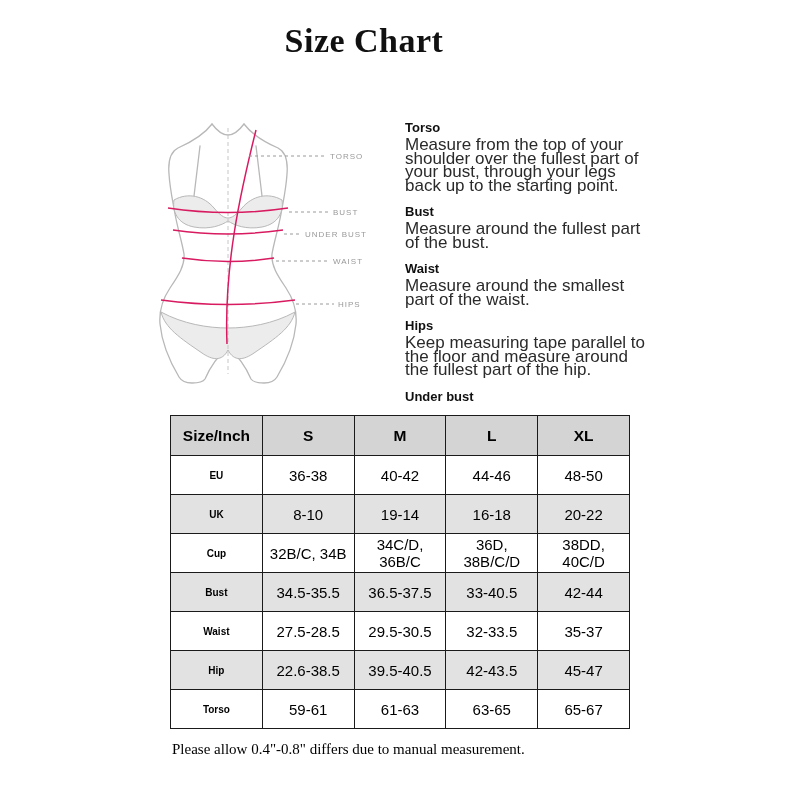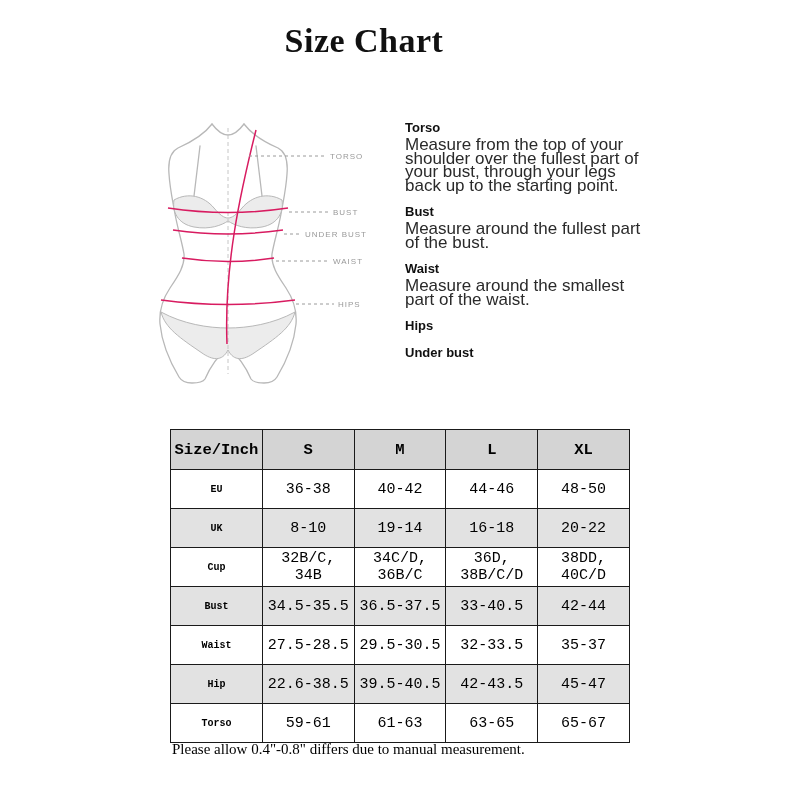--- a/index.html
+++ b/index.html
@@ -9,22 +9,22 @@
   .title { position:absolute; top:22px; left:0; width:100%; text-align:center;
            font-family:"Liberation Serif",serif; font-size:34px; font-weight:bold; color:#111; letter-spacing:.5px; }
 
   .diagram { position:absolute; left:148px; top:116px; width:260px; height:278px; }
 
   .instructions { position:absolute; left:405px; top:120px; width:250px; }
   .ins-block { margin-bottom:12px; }
   .ins-head { font-size:13px; font-weight:bold; color:#101010; margin-bottom:3px; }
   .ins-body { font-size:17px; line-height:13.5px; color:#2a2a2a; }
 
-  .size-table { position:absolute; left:170px; top:429px; width:460px; border-collapse:collapse;
-                font-family:Liberation Mono, monospace; table-layout:fixed; }
+  .size-table { position:absolute; left:170px; top:415px; width:460px; border-collapse:collapse;
+                font-family:Liberation Sans, sans-serif; table-layout:fixed; }
   .size-table th, .size-table td { border:1px solid #1a1a1a; text-align:center; vertical-align:middle;
                 height:39px; font-size:15px; color:#000; padding:0 2px; background:#fff; }
   .size-table thead th { background:var(--header-bg,#d4d4d4); font-weight:bold; font-size:15.5px; height:40px; }
   .size-table tbody th { font-weight:bold; font-size:10px; }
   .size-table tbody tr.alt th, .size-table tbody tr.alt td { background:var(--alt-bg,#e2e2e2); }
 
   .footer-note { position:absolute; left:172px; top:741px; font-family:"Liberation Serif",serif;
                  font-size:15px; color:#000; }
 
   svg text.mlabel { font-family:"Liberation Sans",sans-serif; font-size:8px; letter-spacing:1px; fill:#999; }
@@ -95,20 +95,21 @@
       <div class="ins-block">
         <div class="ins-head">Bust</div>
         <div class="ins-body">Measure around the fullest part of the bust.</div>
       </div>
       <div class="ins-block">
         <div class="ins-head">Waist</div>
         <div class="ins-body">Measure around the smallest part of the waist.</div>
       </div>
       <div class="ins-block">
         <div class="ins-head">Hips</div>
+        <div class="ins-body">Keep measuring tape parallel to the floor and measure around the fullest part of the hip.</div>
       </div>
       <div class="ins-block">
         <div class="ins-head">Under bust</div>
       </div>
     </div>
 
   <table class="size-table">
       <thead>
         <tr>
           <th>Size/Inch</th>

